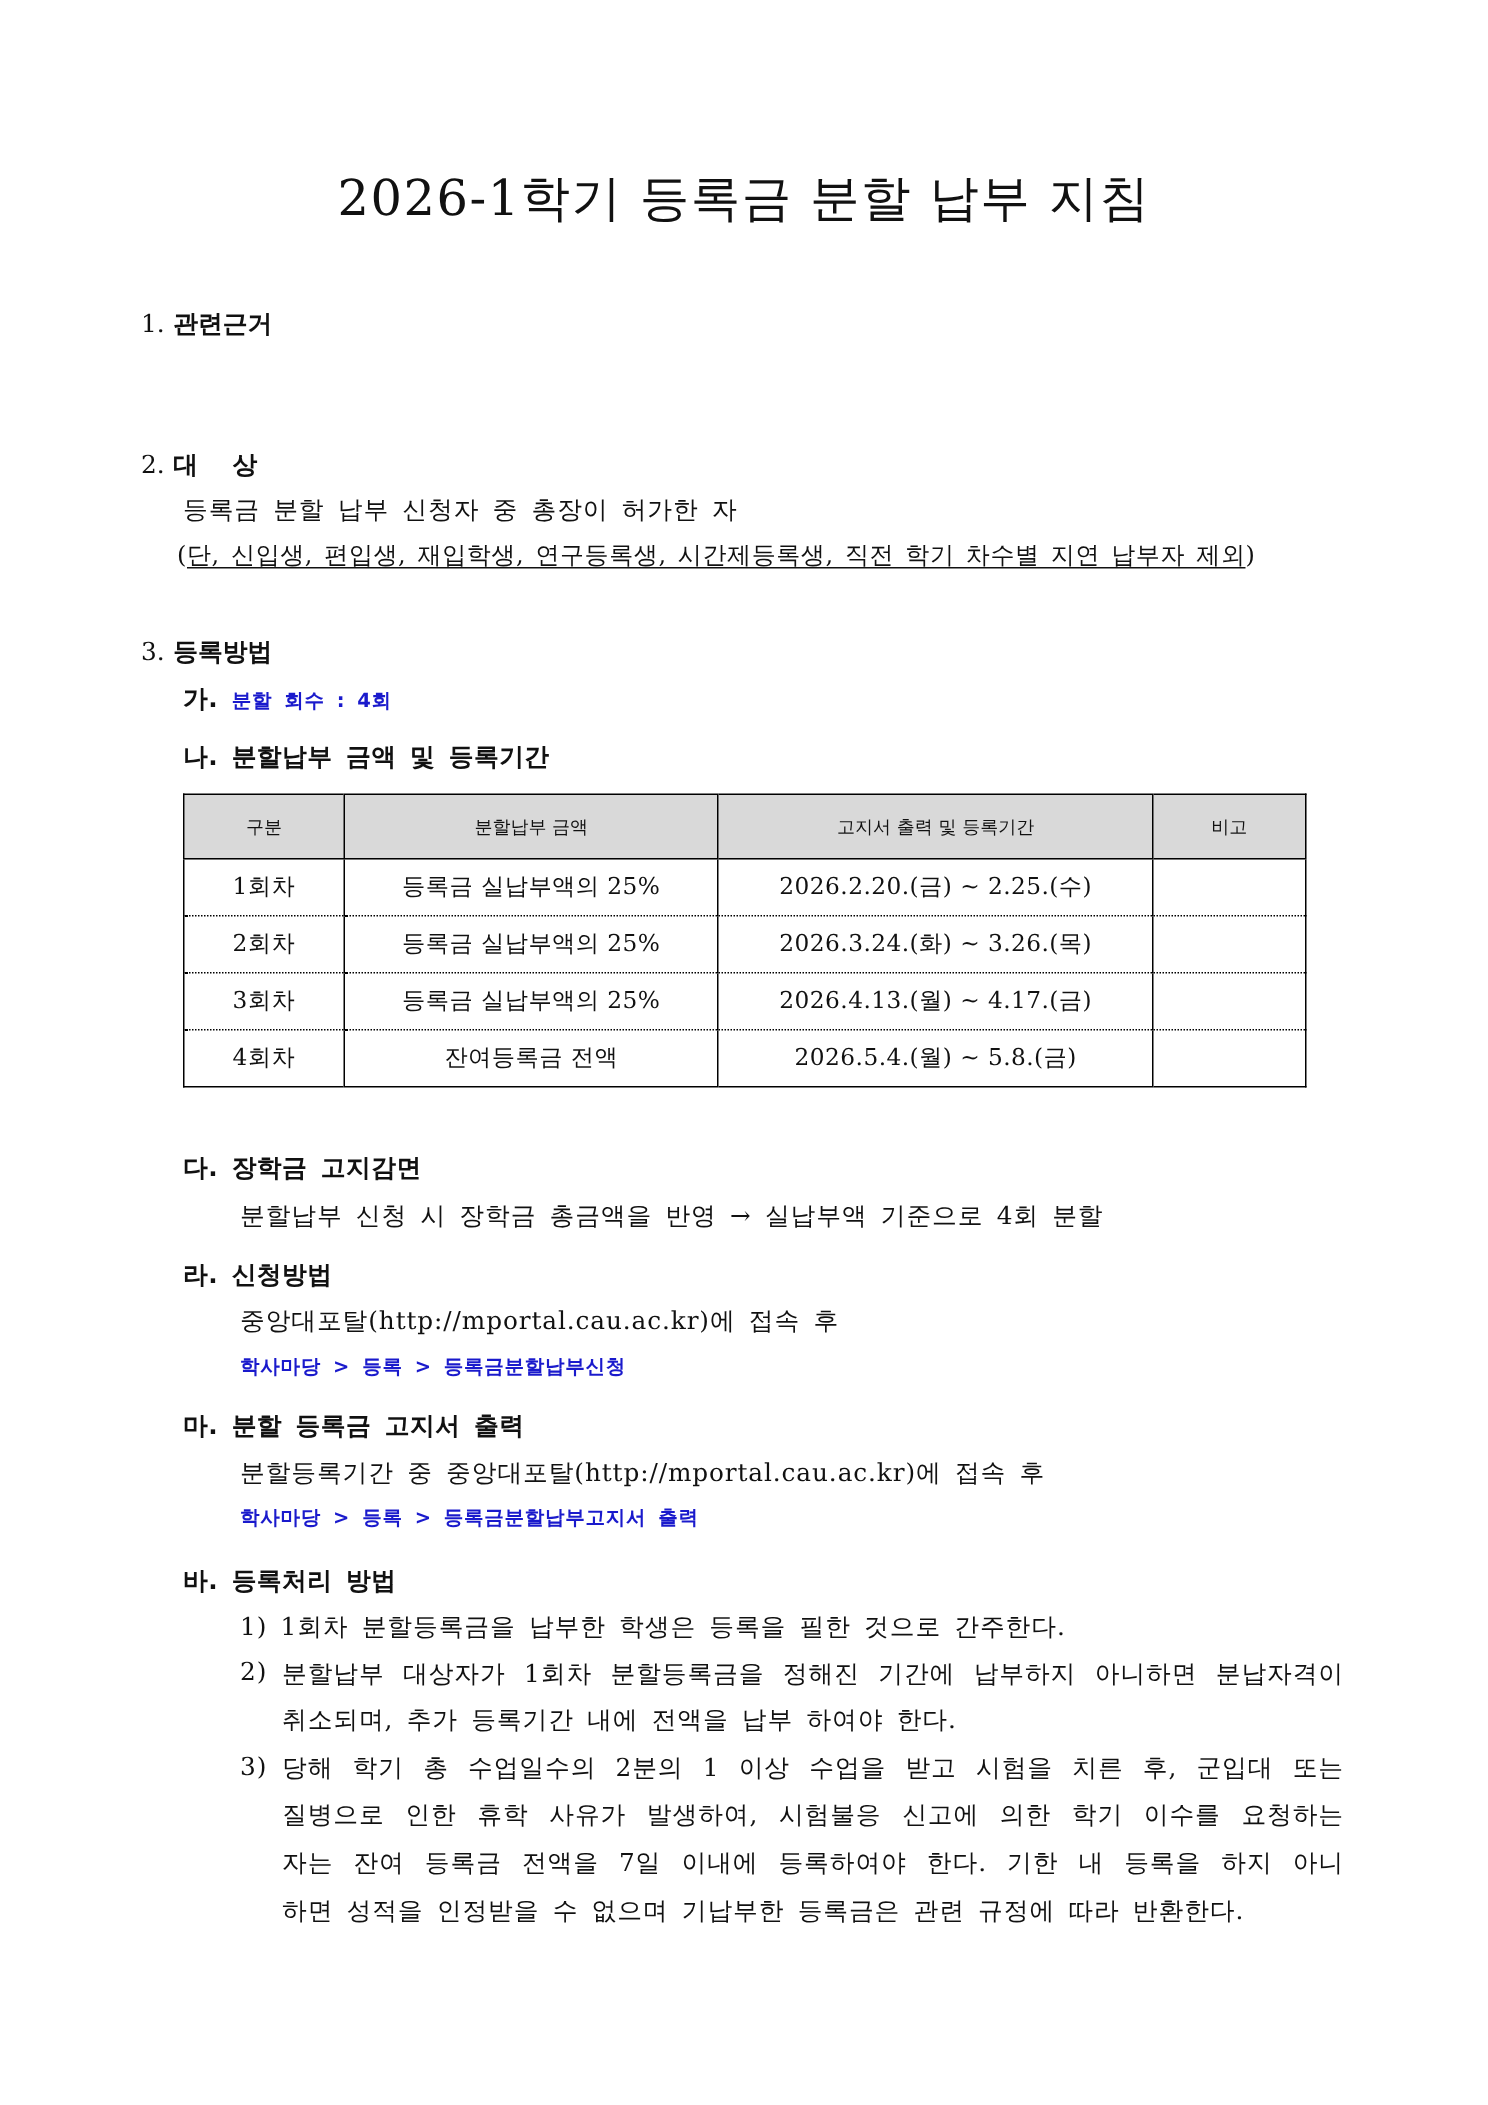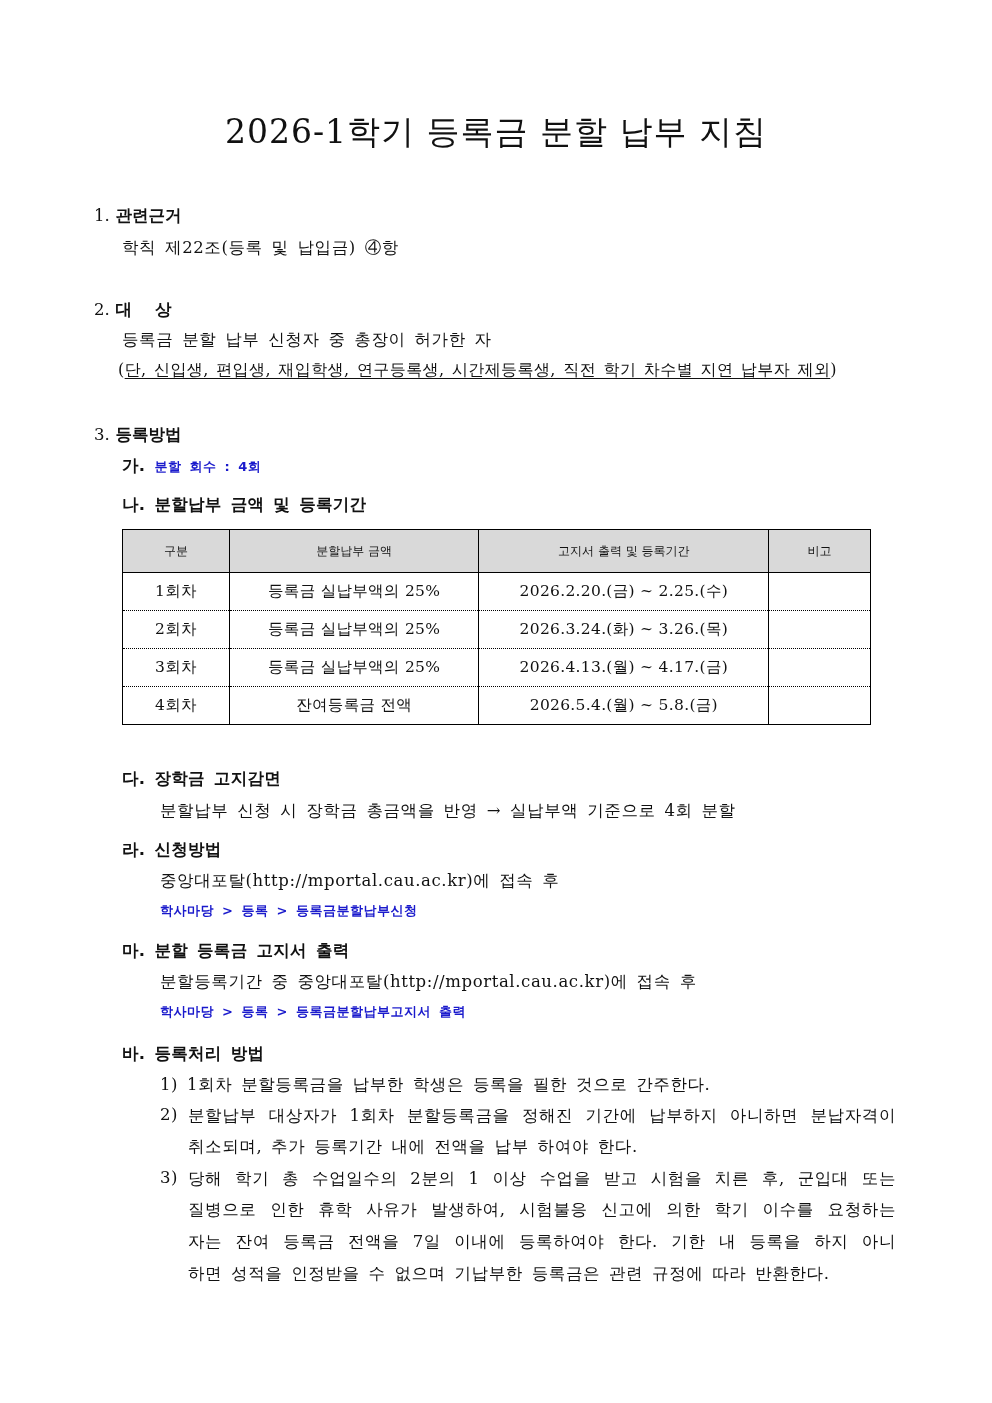--- a/index.html
+++ b/index.html
@@ -117,21 +117,20 @@
 <body>
 
 <div class="page">
 
   <h1 class="title">2026-1학기 등록금 분할 납부 지침</h1>
 
   <div class="abs h1" style="left:94px; top:205px;">
     <span class="num">1.</span>
     <span>관련근거</span>
   </div>
-  <div class="abs body-text" style="left:122px; top:237px;">학칙 제22조(등록 및 납입금) ④항</div>
 
   <div class="abs h1" style="left:94px; top:299px;">
     <span class="num">2.</span>
     <span style="white-space:pre;">대    상</span>
   </div>
   <div class="abs body-text" style="left:118px; top:360px; font-size:16px; letter-spacing:0.4px; word-spacing:2px;">
     <span>(</span><span class="underline">단, 신입생, 편입생, 재입학생, 연구등록생, 시간제등록생, 직전 학기 차수별 지연 납부자 제외</span><span>)</span>
   </div>
   <div class="abs body-text" style="left:122px; top:329px;">등록금 분할 납부 신청자 중 총장이 허가한 자</div>
 

